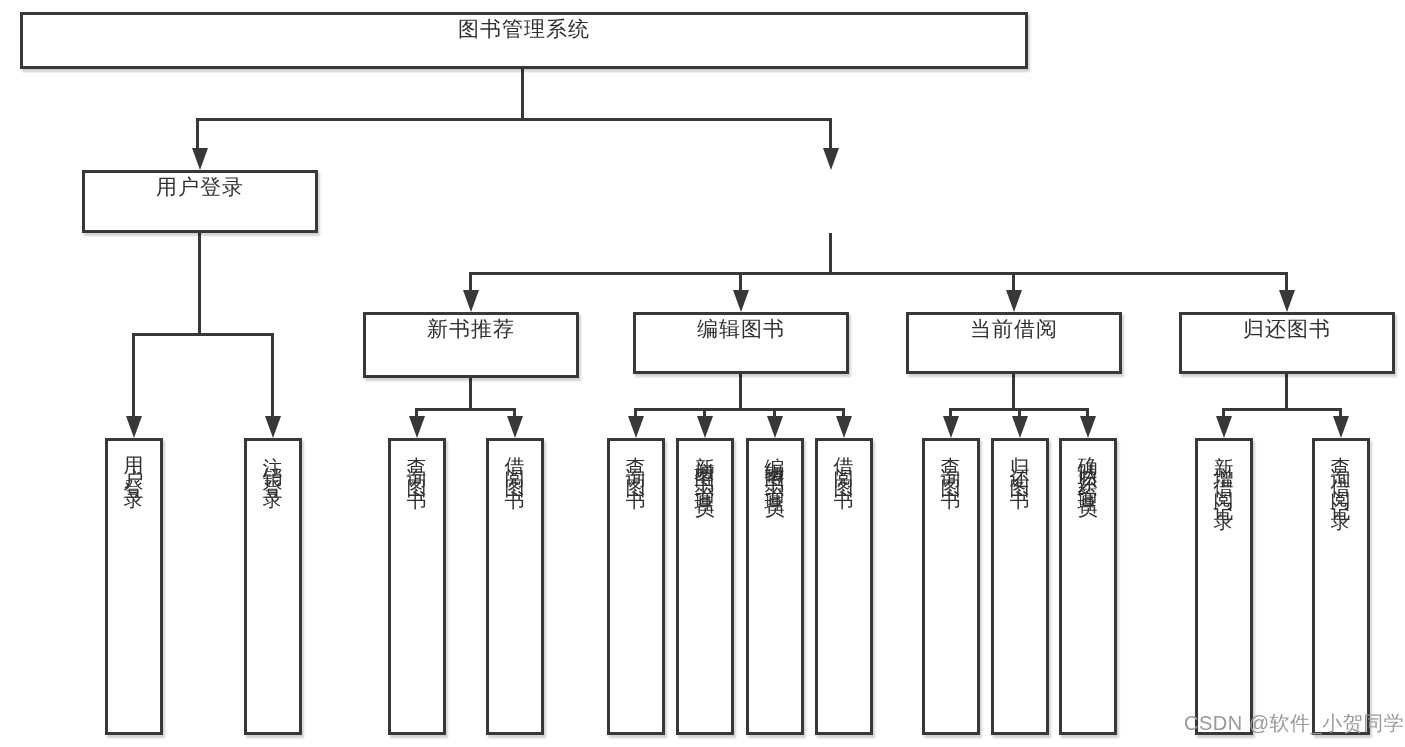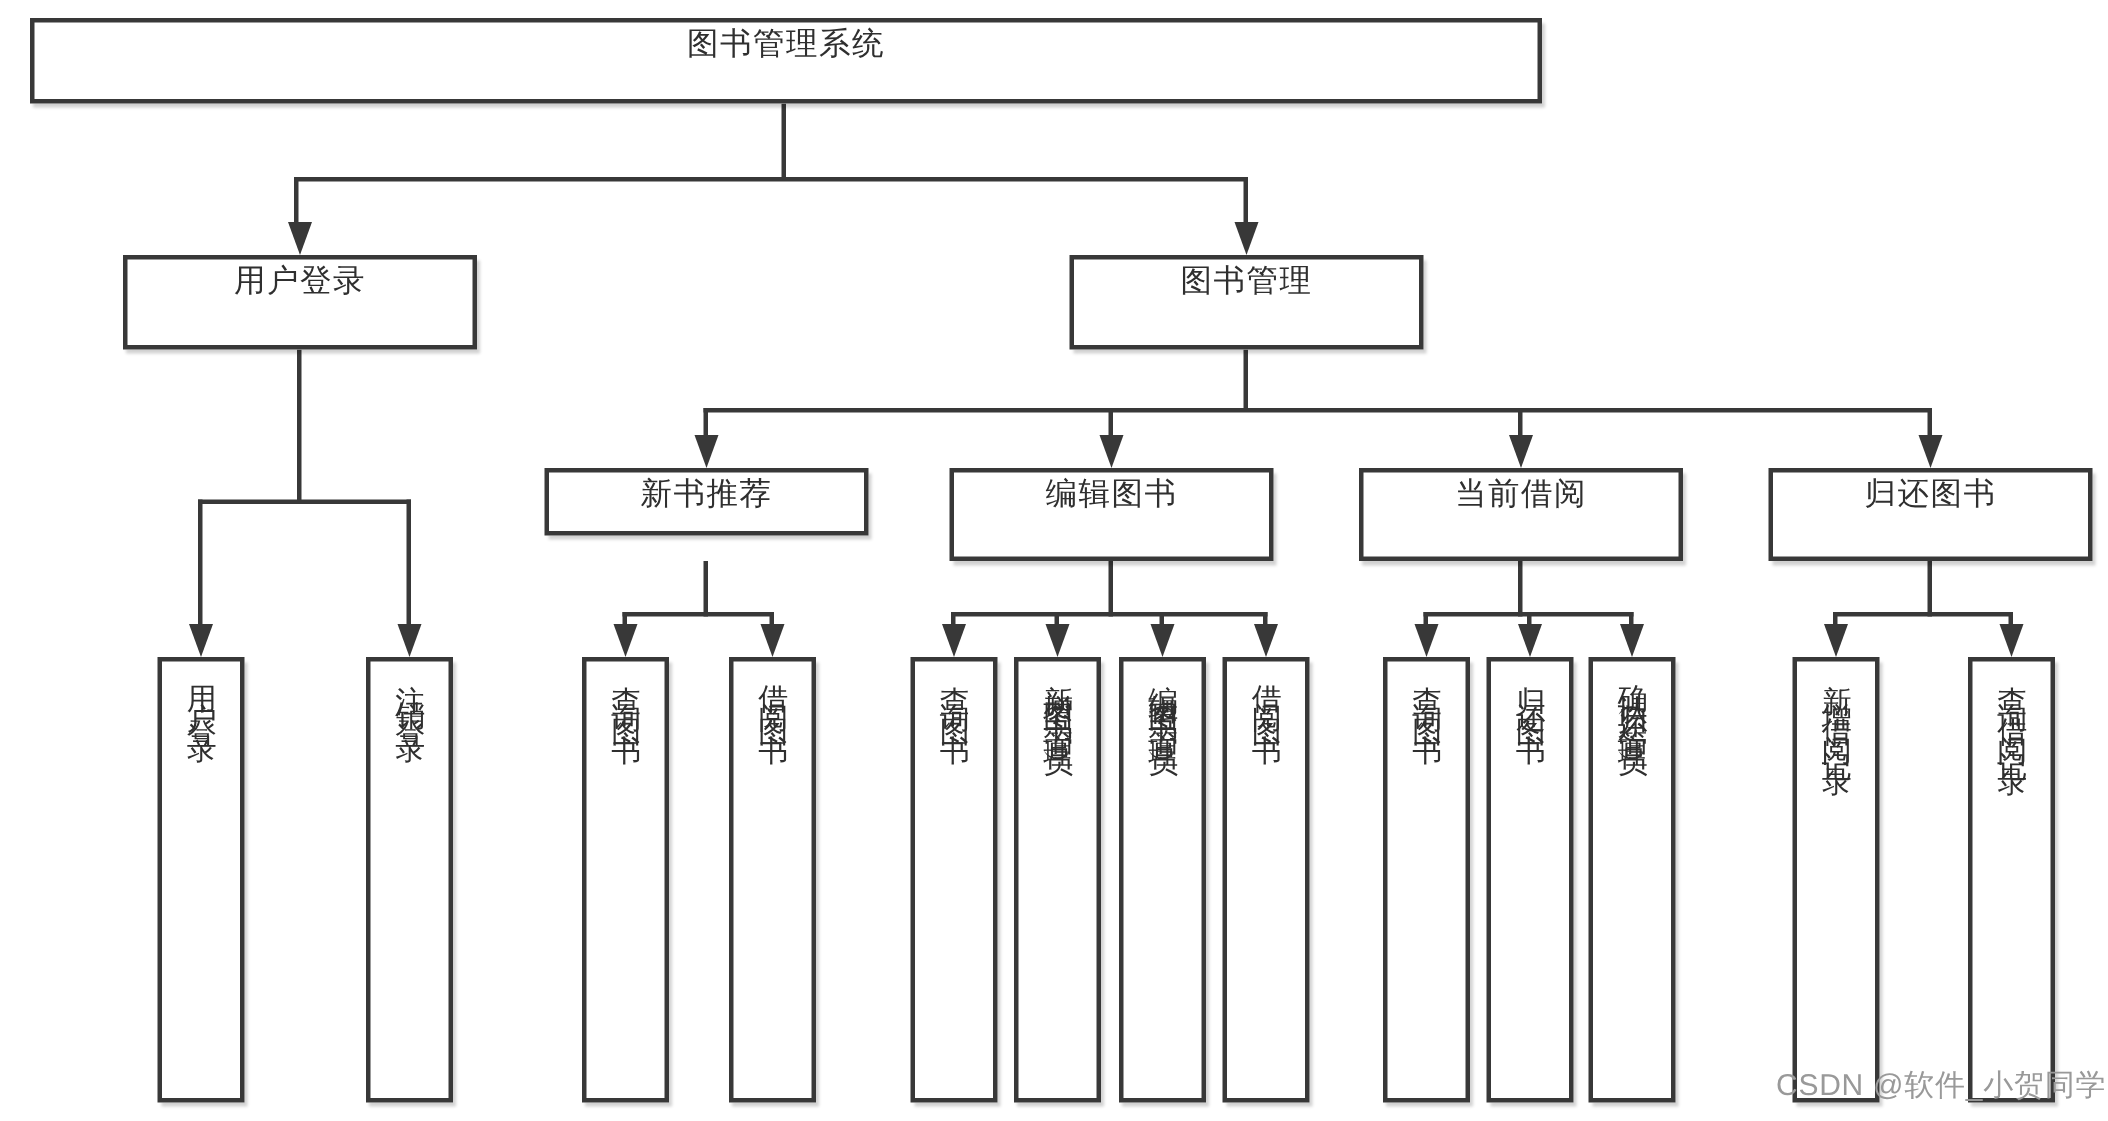--- a/index.html
+++ b/index.html
@@ -121,25 +121,22 @@
   <div class="arrow" style="left:1216px;top:416px"></div>
   <div class="arrow" style="left:1333px;top:416px"></div>
 
   <div class="node h-label" style="left:20px;top:12px;width:1008px;height:57px">
     <span>图书管理系统</span>
   </div>
 
   <div class="node h-label" style="left:82px;top:170px;width:236px;height:63px">
     <span>用户登录</span>
   </div>
-  <div class="node h-label" style="left:713px;top:170px;width:236px;height:63px">
-    <span>图书管理</span>
-  </div>
 
-  <div class="node h-label" style="left:363px;top:312px;width:216px;height:45px">
+  <div class="node h-label" style="left:363px;top:312px;width:216px;height:66px">
     <span>新书推荐</span>
   </div>
   <div class="node h-label" style="left:633px;top:312px;width:216px;height:62px">
     <span>编辑图书</span>
   </div>
   <div class="node h-label" style="left:906px;top:312px;width:216px;height:62px">
     <span>当前借阅</span>
   </div>
   <div class="node h-label" style="left:1179px;top:312px;width:216px;height:62px">
     <span>归还图书</span>

